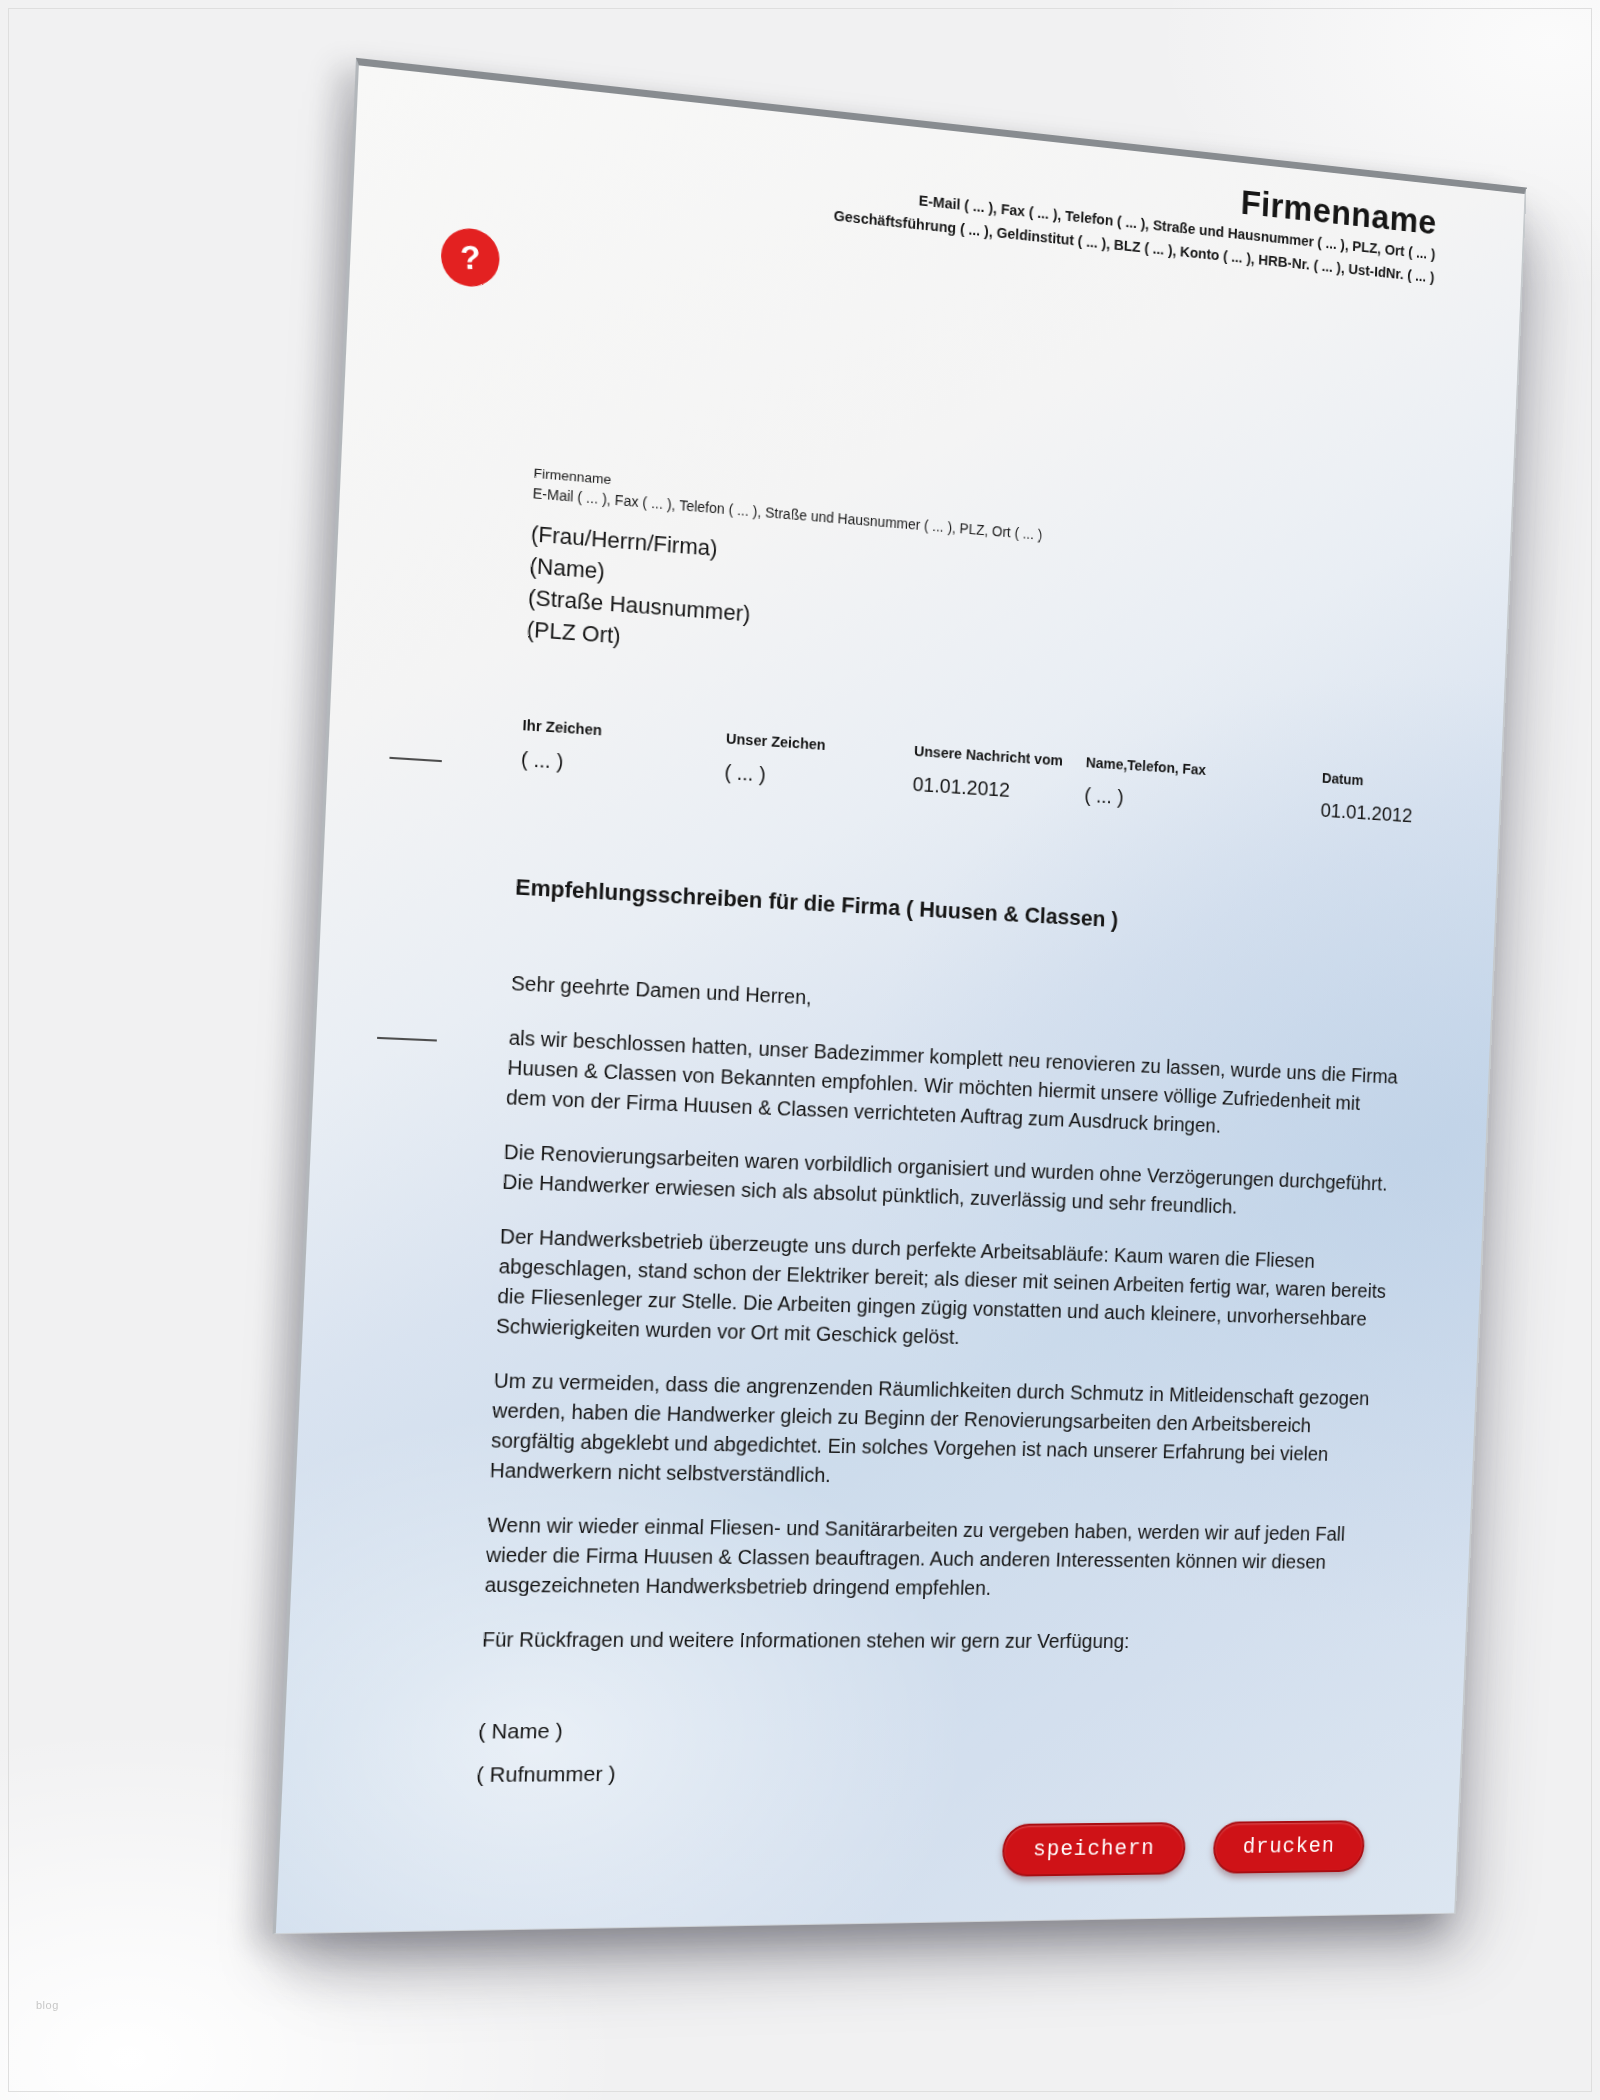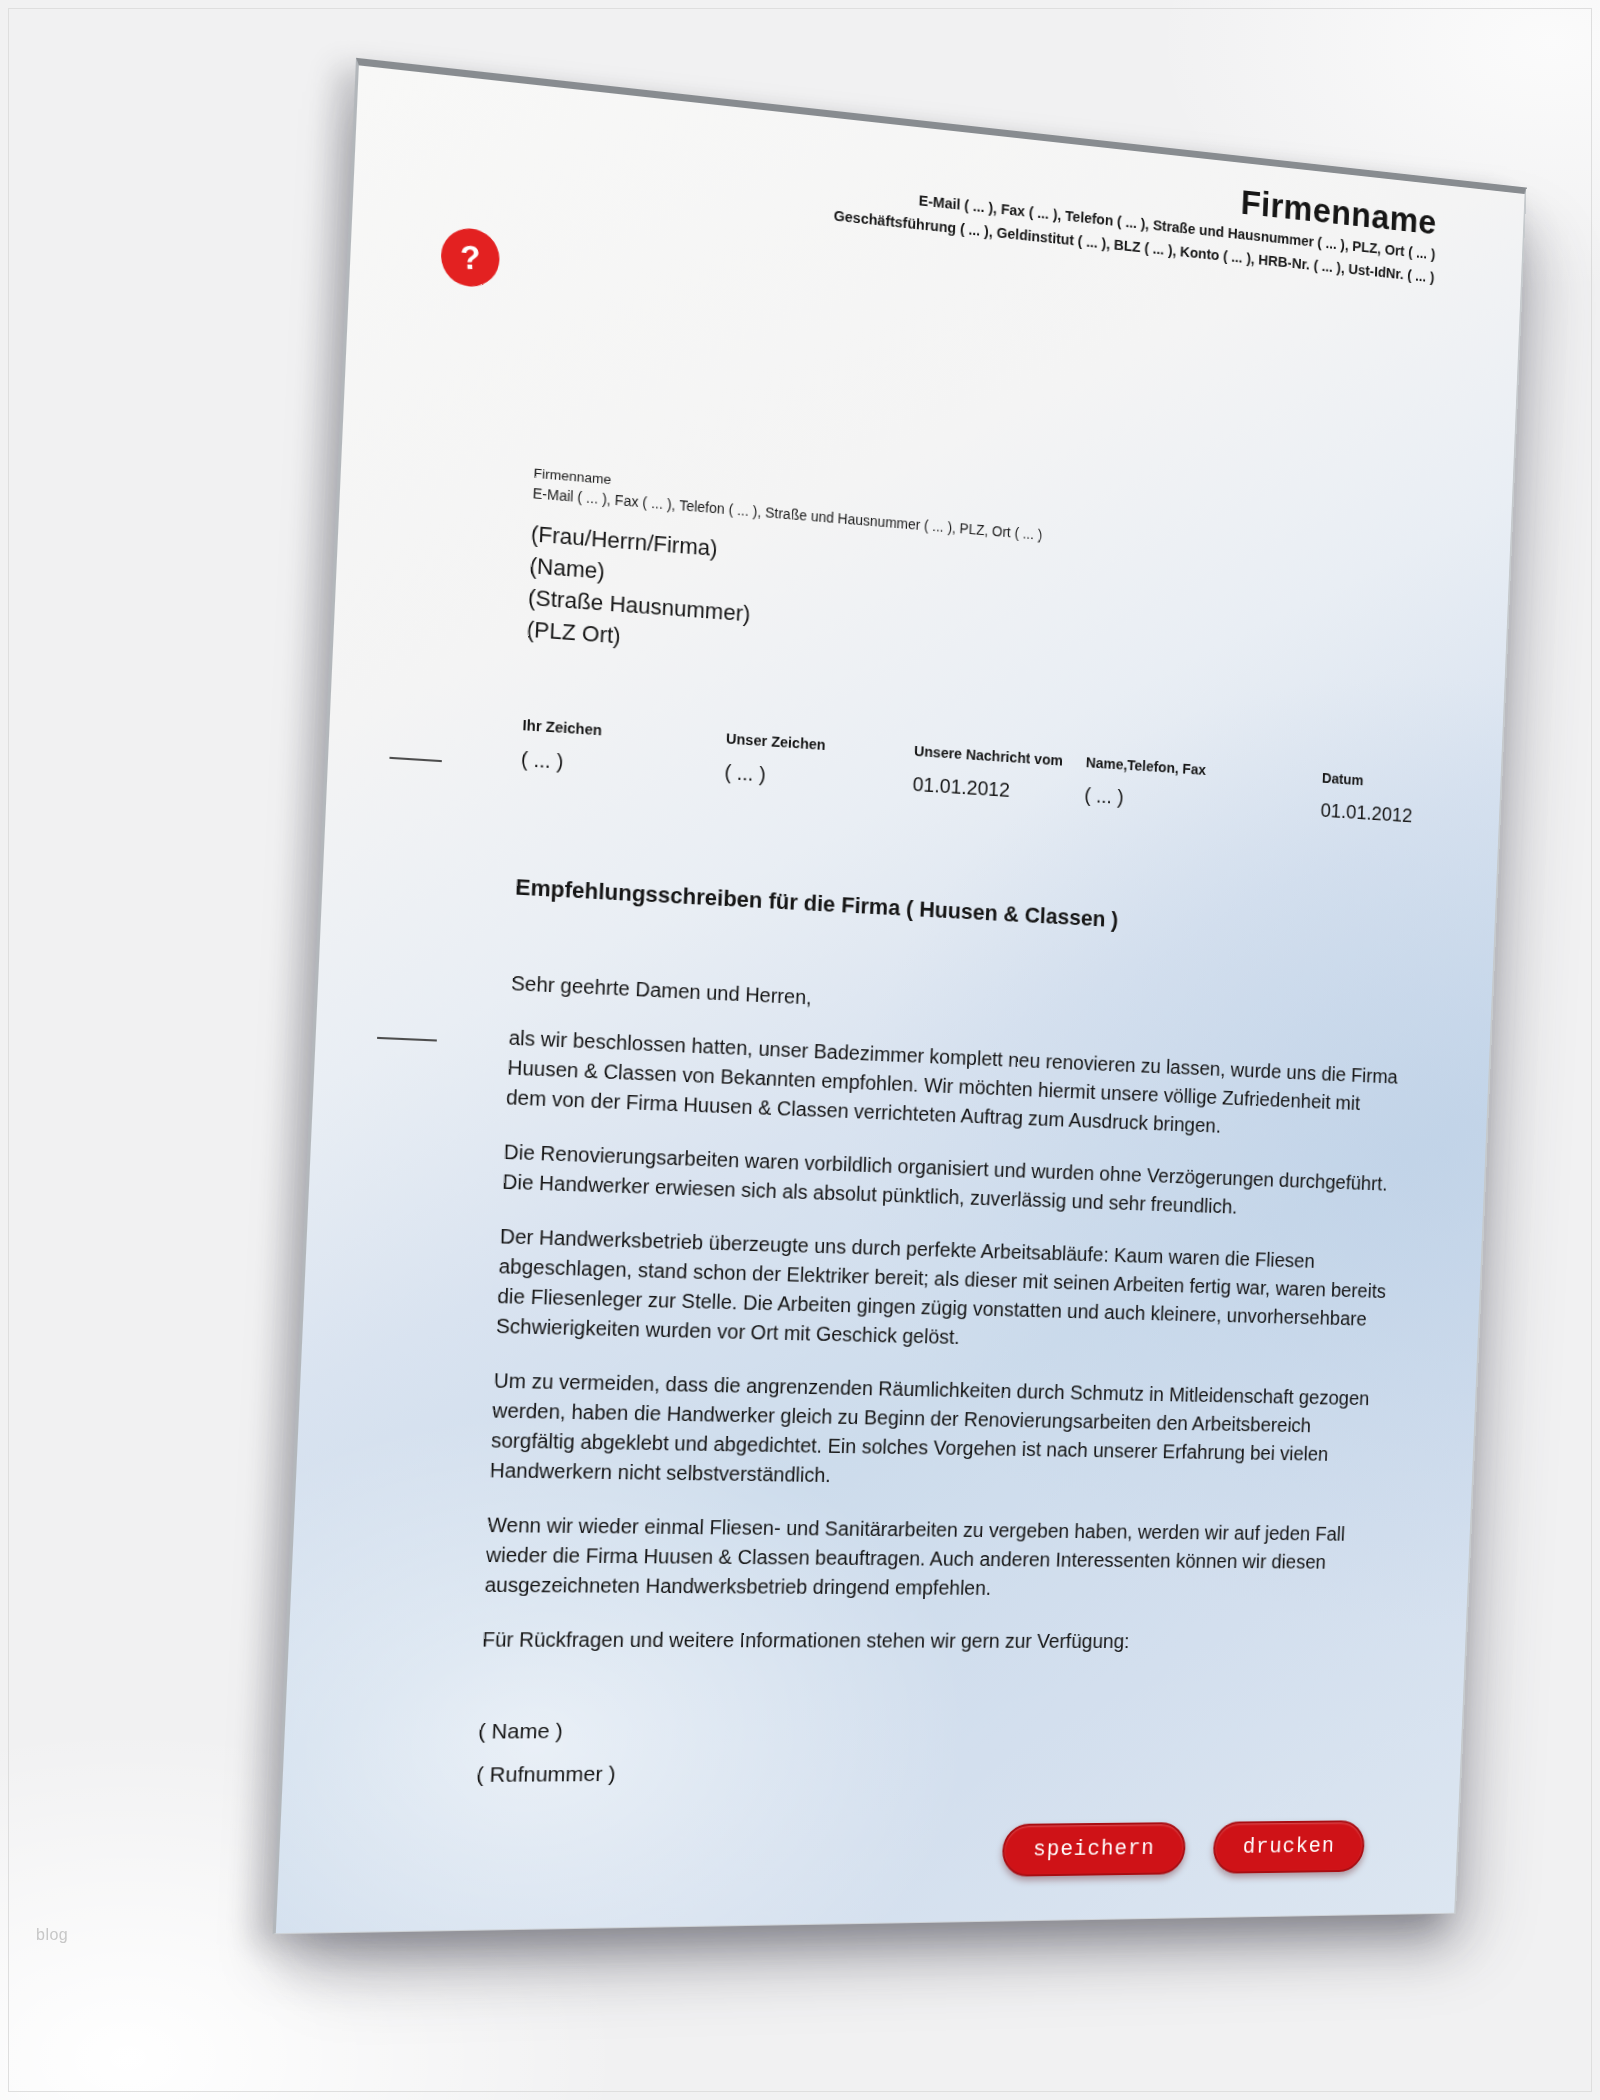--- a/index.html
+++ b/index.html
@@ -11,22 +11,22 @@
   .canvas{
     position:absolute;inset:0;
     background:
       radial-gradient(ellipse 900px 600px at 8% 98%, #ffffff 0%, rgba(255,255,255,0) 55%),
       radial-gradient(ellipse 800px 500px at 97% 2%, rgba(252,252,252,.9) 0%, rgba(252,252,252,0) 50%),
       #f1f1f2;
     outline:1px solid #dedede;
     outline-offset:-9px;
   }
   .watermark{
-    position:absolute;left:36px;top:1926px;
-    font-size:16px;color:#c7c7c7;letter-spacing:.5px;
+    position:absolute;left:36px;top:1999px;
+    font-size:11px;color:#c7c7c7;letter-spacing:.5px;
   }
   .scene{
     position:absolute;inset:0;
     perspective:2500px;
   }
   .sheet{
     position:absolute;left:325px;top:122px;width:1200px;height:1792px;
     transform-origin:50% 50%;
     transform:rotateY(10deg) rotate(2.5deg);
     background:

